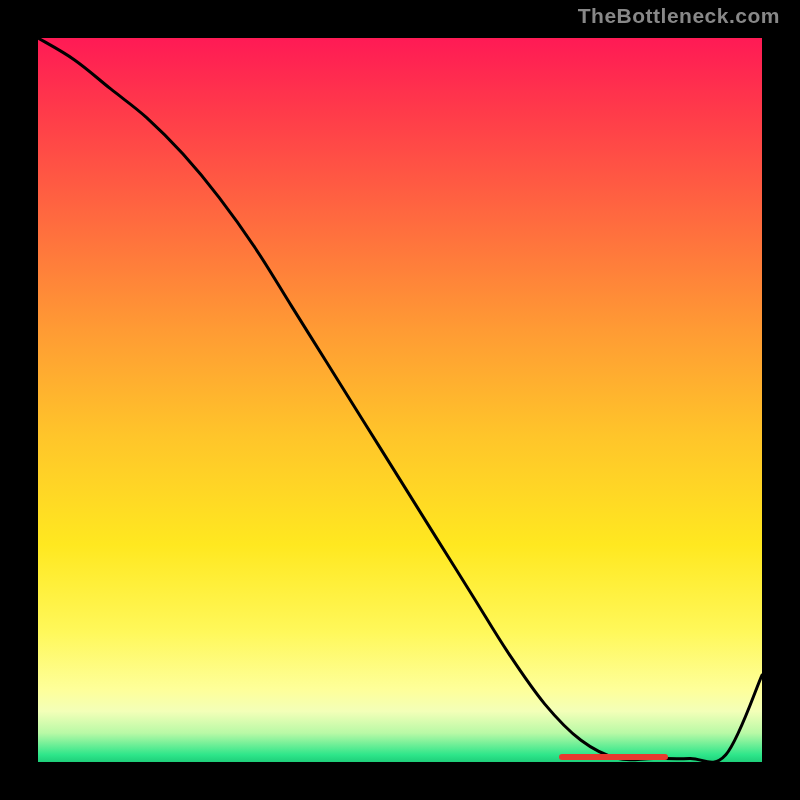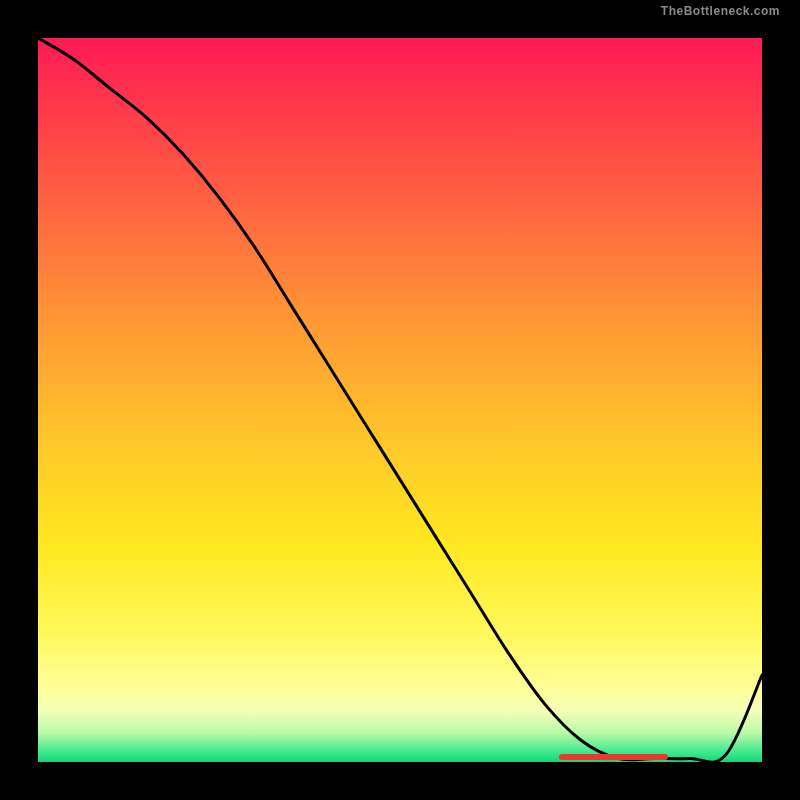--- a/index.html
+++ b/index.html
@@ -15,21 +15,21 @@
     position: relative;
     width: 800px;
     height: 800px;
     background: #000;
   }
   .watermark {
     position: absolute;
     top: 4px;
     right: 20px;
     color: #888;
-    font-size: 12px;
+    font-size: 21px;
     font-weight: bold;
     letter-spacing: 0.5px;
   }
   .plot-outer {
     position: absolute;
     left: 30px;
     top: 30px;
     width: 740px;
     height: 740px;
     background: #000;

